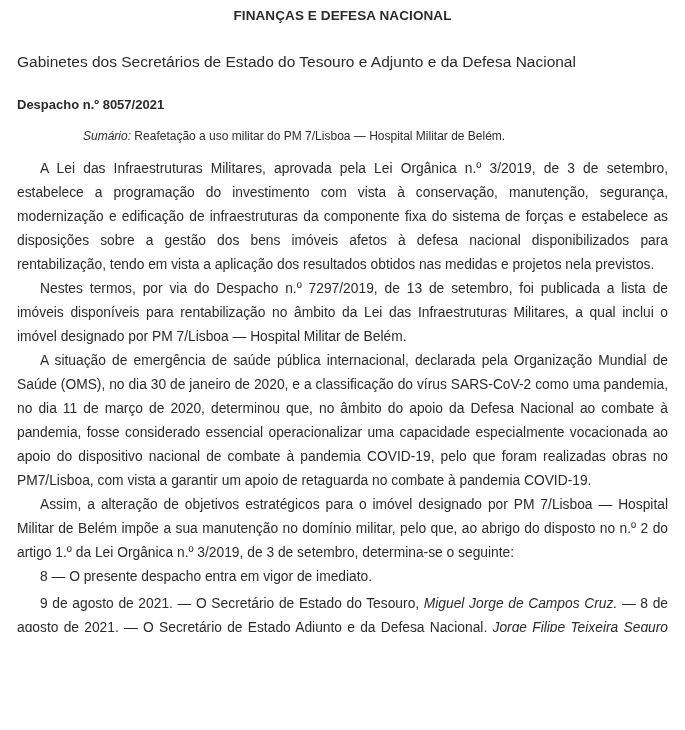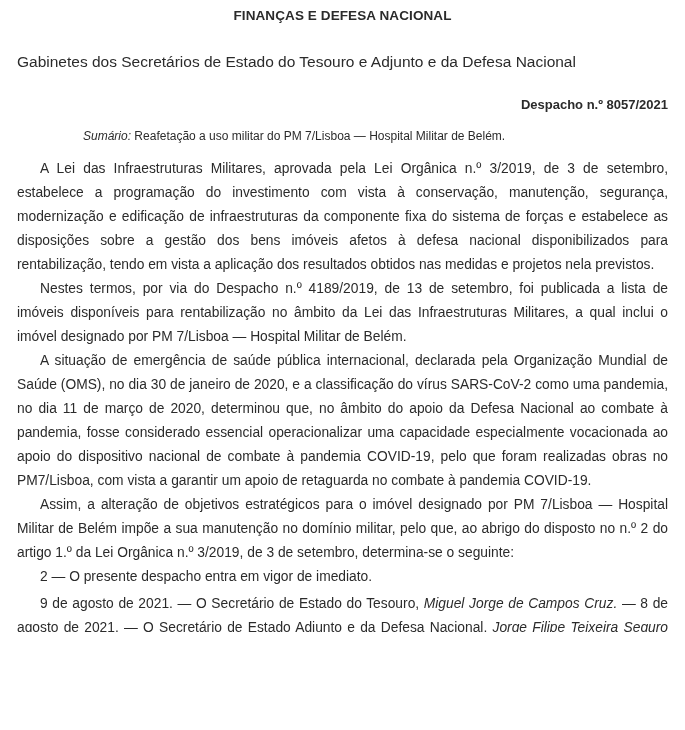--- a/index.html
+++ b/index.html
@@ -26,21 +26,21 @@
     font-weight: bold;
     letter-spacing: 0.1px;
   }
   .office-title {
     margin: 30px 0 0 0;
     font-size: 15.5px;
     font-weight: normal;
   }
   .despacho-title {
     margin: 26px 0 0 0;
-    text-align: right;
+    text-align: left;
     font-size: 13px;
     font-weight: bold;
   }
   .sumario {
     margin: 17px 0 4px 66px;
     font-size: 12px;
     line-height: 15px;
   }
   .italic {
     font-style: italic;
@@ -73,23 +73,23 @@
   <h1 class="section-title">FINANÇAS E DEFESA NACIONAL</h1>
 
   <h2 class="office-title">Gabinetes dos Secretários de Estado do Tesouro e Adjunto e da Defesa Nacional</h2>
 
   <h3 class="despacho-title">Despacho n.º 8057/2021</h3>
 
   <p class="sumario"><span class="italic">Sumário:</span><span> Reafetação a uso militar do PM 7/Lisboa — Hospital Militar de Belém.</span></p>
 
   <div class="doc-body">
     <p>A Lei das Infraestruturas Militares, aprovada pela Lei Orgânica n.º 3/2019, de 3 de setembro, estabelece a programação do investimento com vista à conservação, manutenção, segurança, modernização e edificação de infraestruturas da componente fixa do sistema de forças e estabelece as disposições sobre a gestão dos bens imóveis afetos à defesa nacional disponibilizados para rentabilização, tendo em vista a aplicação dos resultados obtidos nas medidas e projetos nela previstos.</p>
-    <p>Nestes termos, por via do Despacho n.º 4189/2019, de 13 de setembro, foi publicada a lista de imóveis disponíveis para rentabilização no âmbito da Lei das Infraestruturas Militares, a qual inclui o imóvel designado por PM 7/Lisboa — Hospital Militar de Belém.</p>
+    <p>Nestes termos, por via do Despacho n.º 7297/2019, de 13 de setembro, foi publicada a lista de imóveis disponíveis para rentabilização no âmbito da Lei das Infraestruturas Militares, a qual inclui o imóvel designado por PM 7/Lisboa — Hospital Militar de Belém.</p>
     <p>A situação de emergência de saúde pública internacional, declarada pela Organização Mundial de Saúde (OMS), no dia 30 de janeiro de 2020, e a classificação do vírus SARS-CoV-2 como uma pandemia, no dia 11 de março de 2020, determinou que, no âmbito do apoio da Defesa Nacional ao combate à pandemia, fosse considerado essencial operacionalizar uma capacidade especialmente vocacionada ao apoio do dispositivo nacional de combate à pandemia COVID-19, pelo que foram realizadas obras no PM7/Lisboa, com vista a garantir um apoio de retaguarda no combate à pandemia COVID-19.</p>
     <p>Assim, a alteração de objetivos estratégicos para o imóvel designado por PM 7/Lisboa — Hospital Militar de Belém impõe a sua manutenção no domínio militar, pelo que, ao abrigo do disposto no n.º 2 do artigo 1.º da Lei Orgânica n.º 3/2019, de 3 de setembro, determina-se o seguinte:</p>
-    <p>2 — O presente despacho entra em vigor de imediato.</p>
+    <p>8 — O presente despacho entra em vigor de imediato.</p>
 
     <p class="signature-block"><span>9 de agosto de 2021. — O Secretário de Estado do Tesouro, </span><span class="italic">Miguel Jorge de Campos Cruz.</span><span> — 8 de agosto de 2021. — O Secretário de Estado Adjunto e da Defesa Nacional, </span><span class="italic">Jorge Filipe Teixeira Seguro Sanches.</span></p>
 
     <p class="pub-number">314485914</p>
   </div>
 
 </div>
 
 </body></html>

